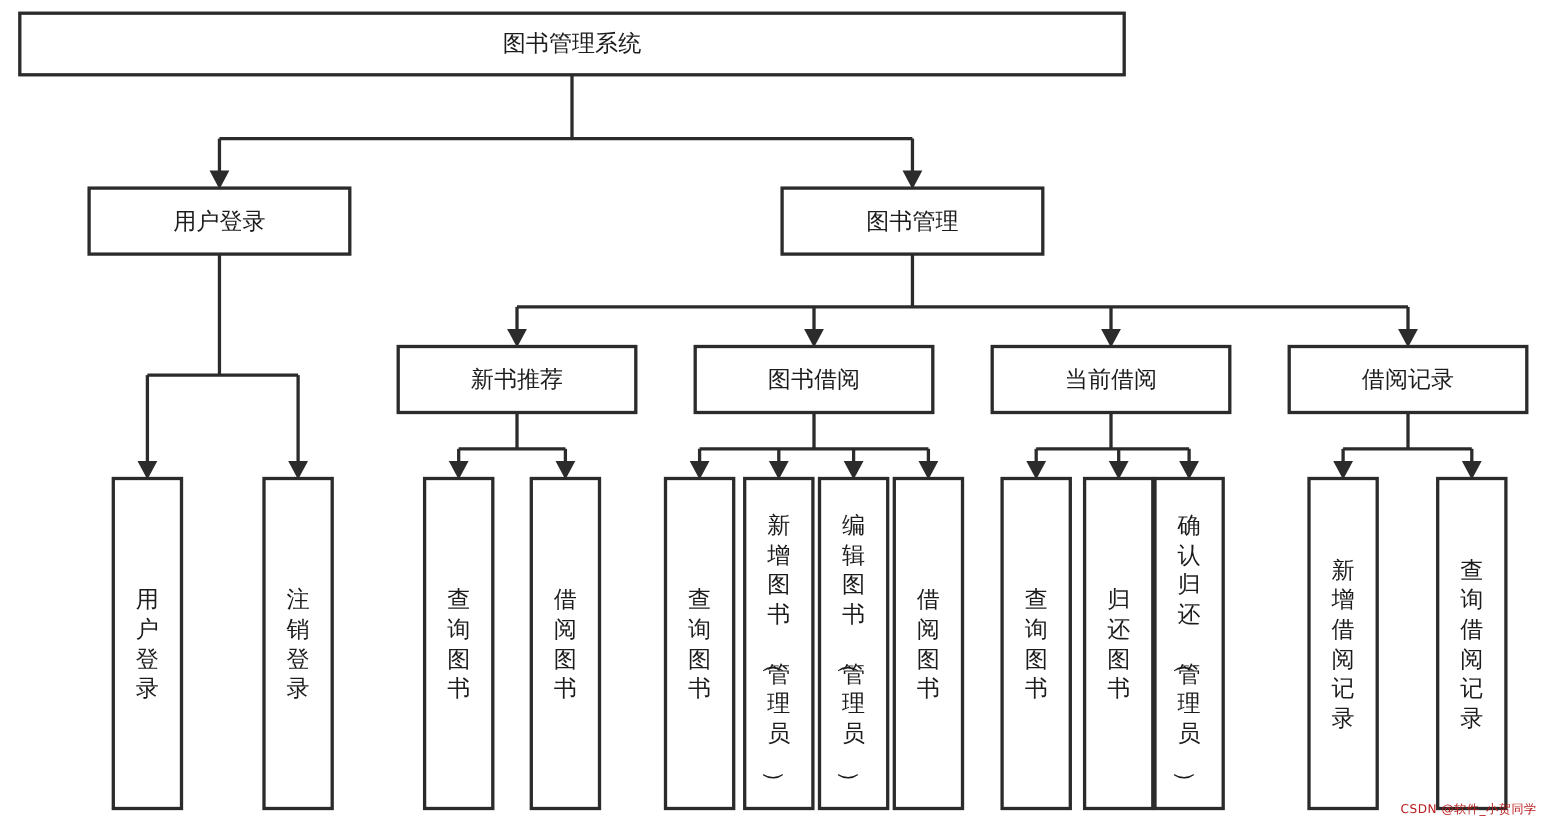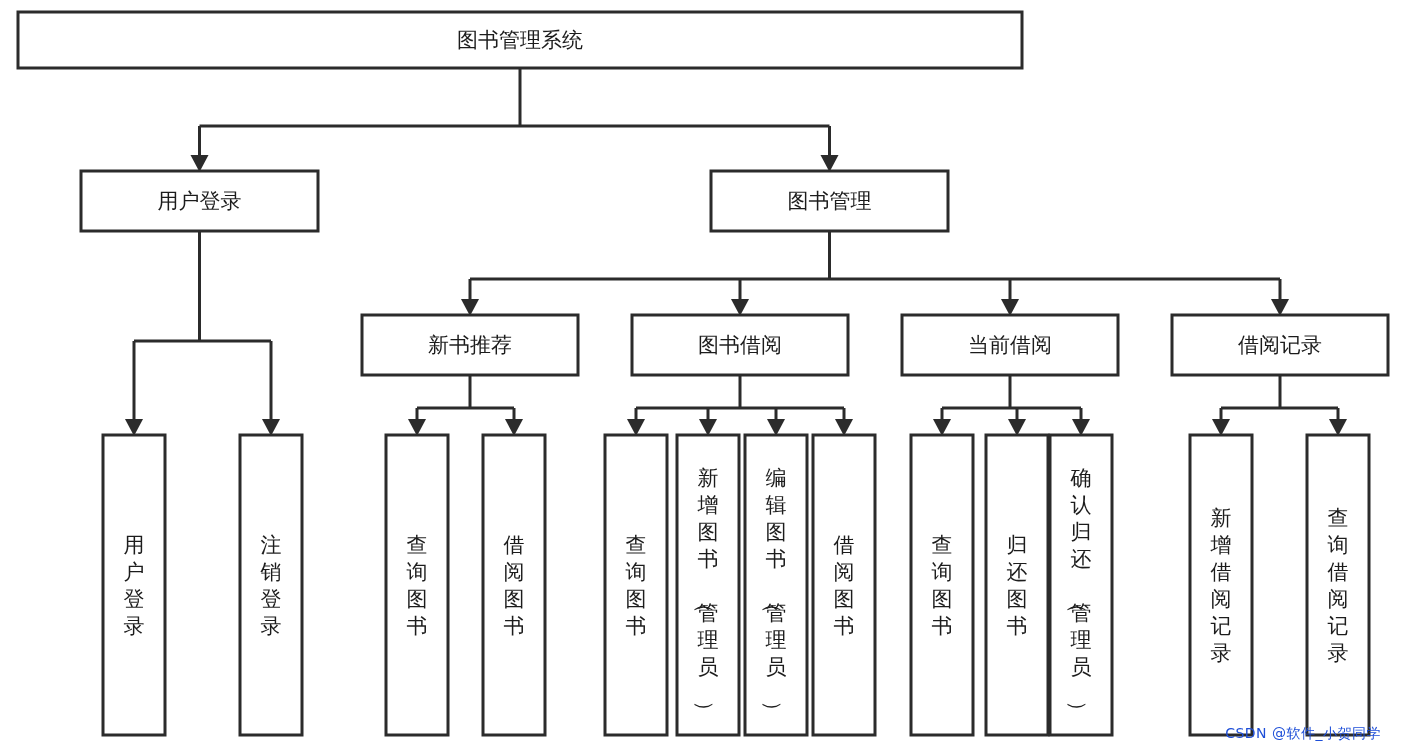--- a/index.html
+++ b/index.html
@@ -51,25 +51,25 @@
     dominant-baseline: middle;
   }
   .node-label-v {
     font-family: "DejaVu Sans", "Liberation Sans", sans-serif;
     font-size: 21px;
     fill: #1c1c1c;
     text-anchor: middle;
   }
   .watermark {
     position: absolute;
-    right: 24px;
+    right: 8px;
     bottom: 4px;
     font-family: "DejaVu Sans", "Liberation Sans", sans-serif;
-    font-size: 14px;
-    color: #1d4ed8;
+    font-size: 11px;
+    color: #b91c1c;
     white-space: nowrap;
     letter-spacing: 0.5px;
     pointer-events: none;
   }
 </style>
 </head>
 <body>
 
 <div id="diagram-root">
   <svg id="flowchart" viewBox="0 0 1405 747" xmlns="http://www.w3.org/2000/svg">

